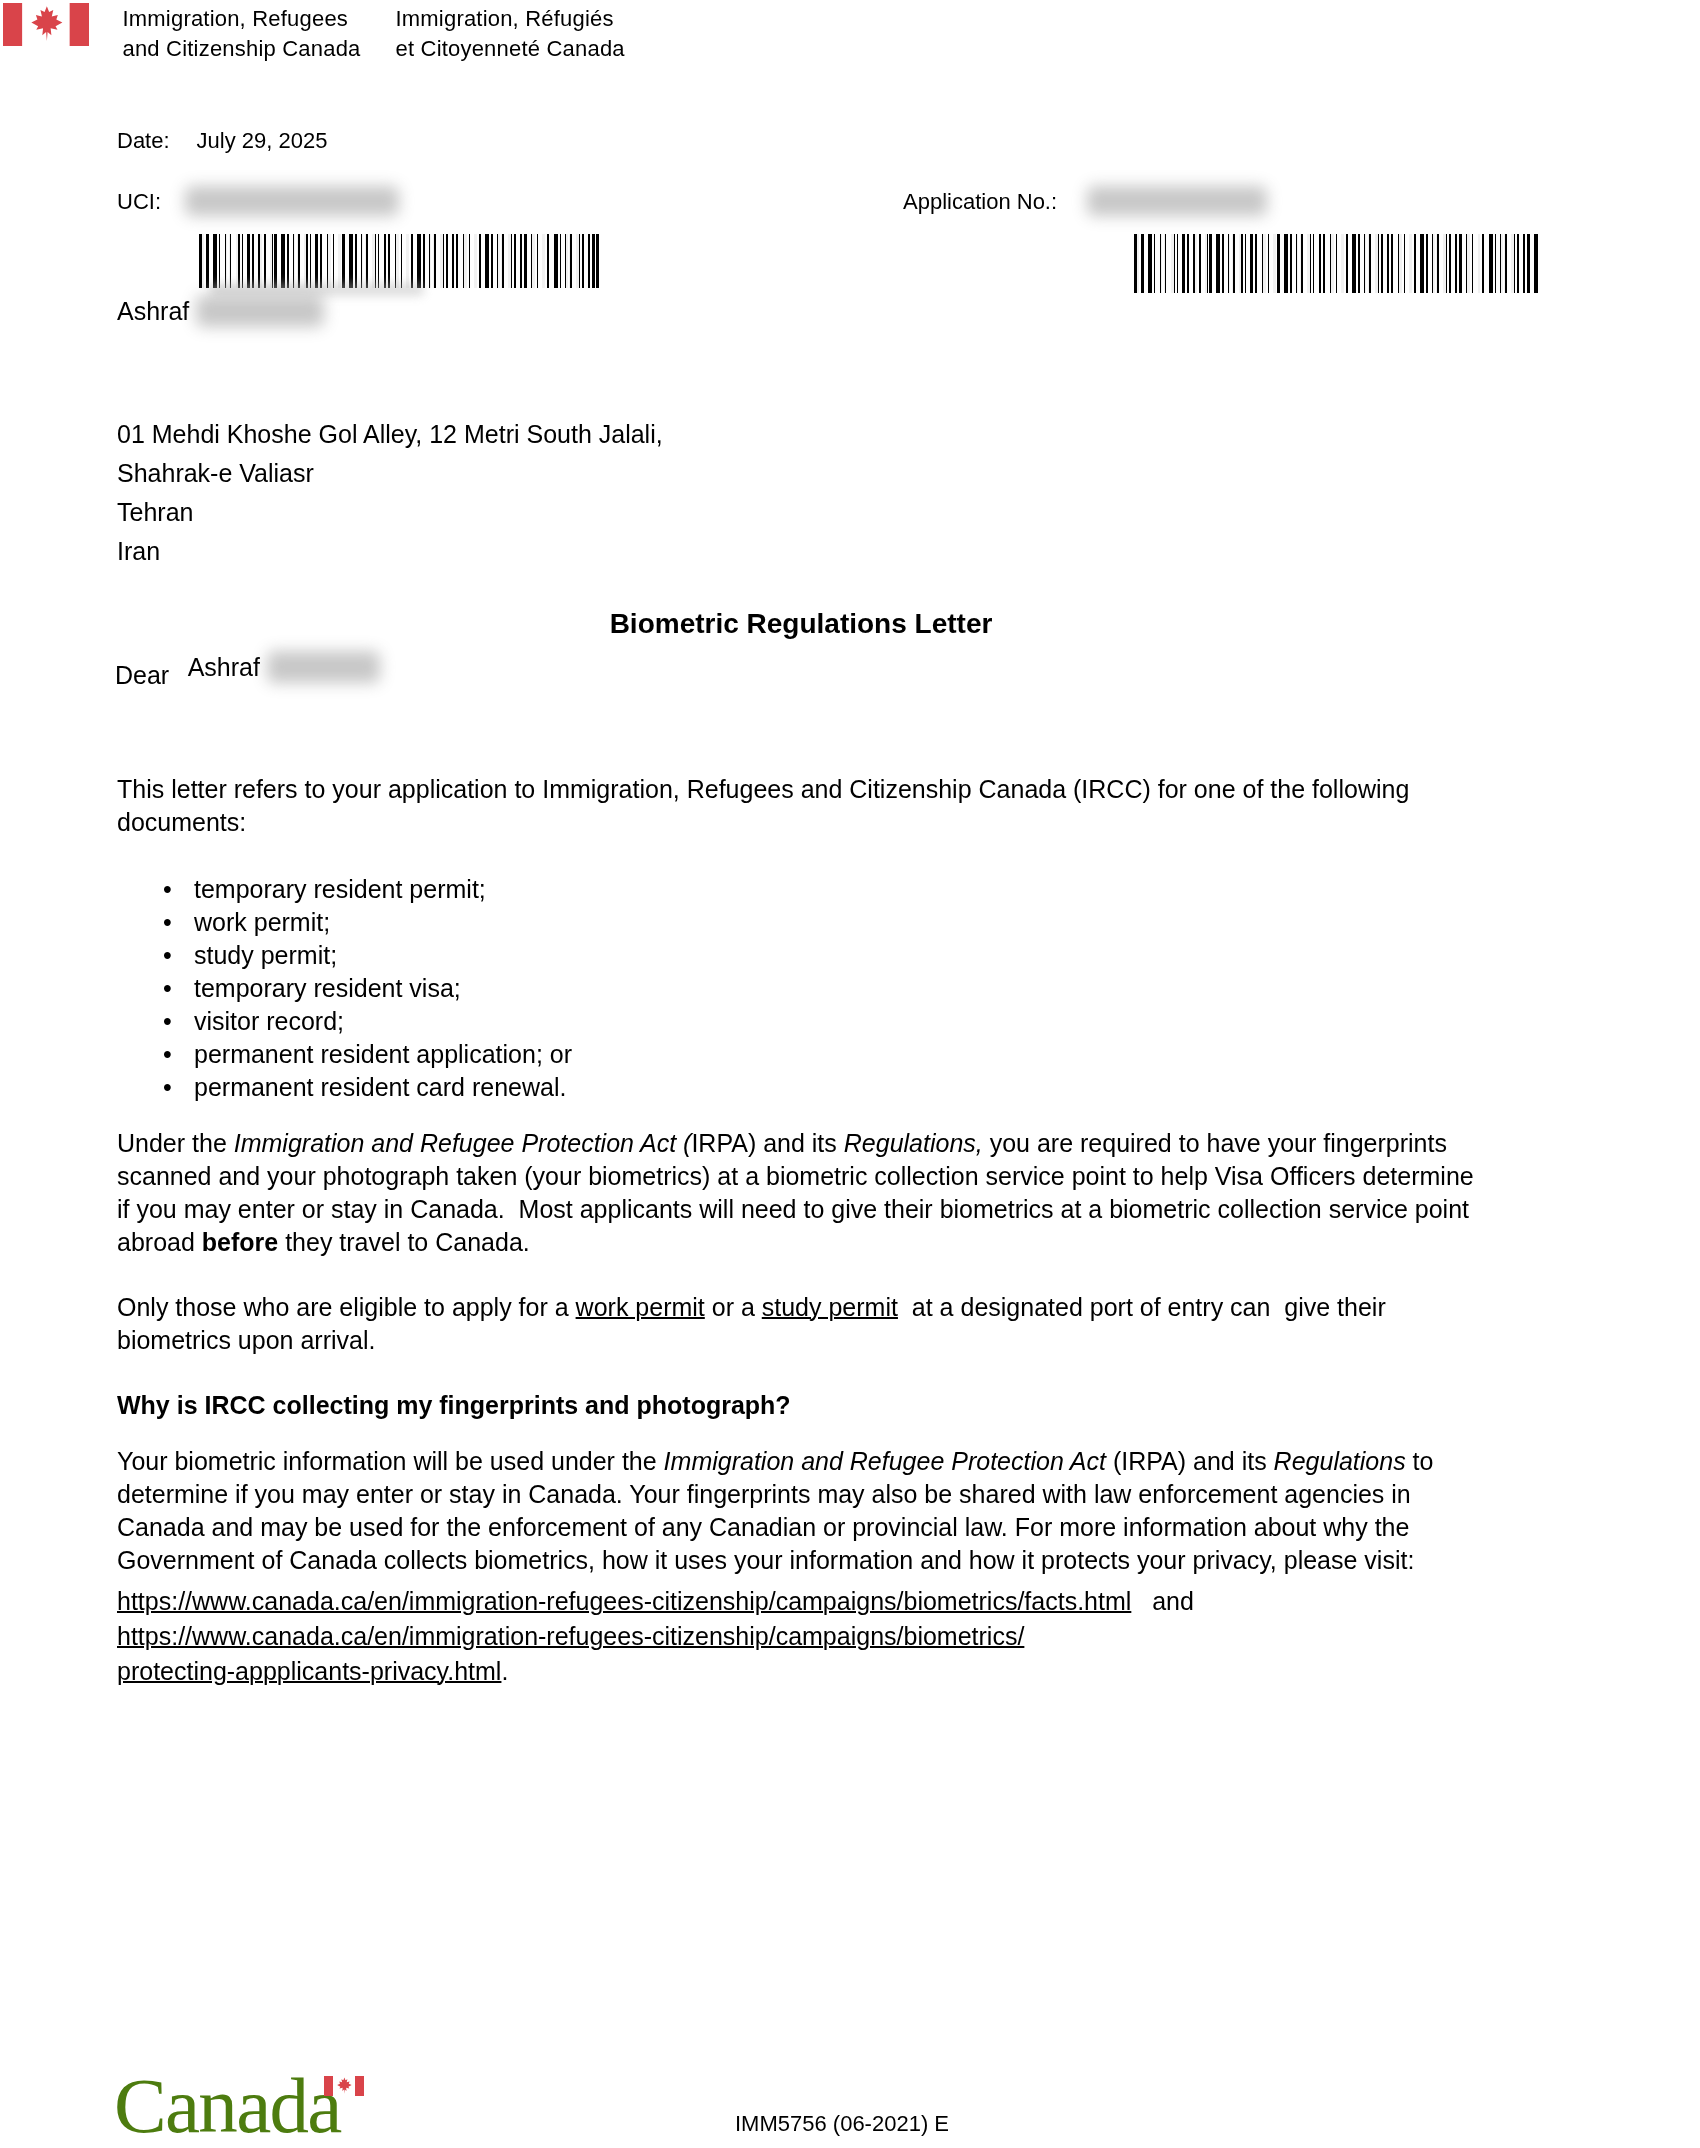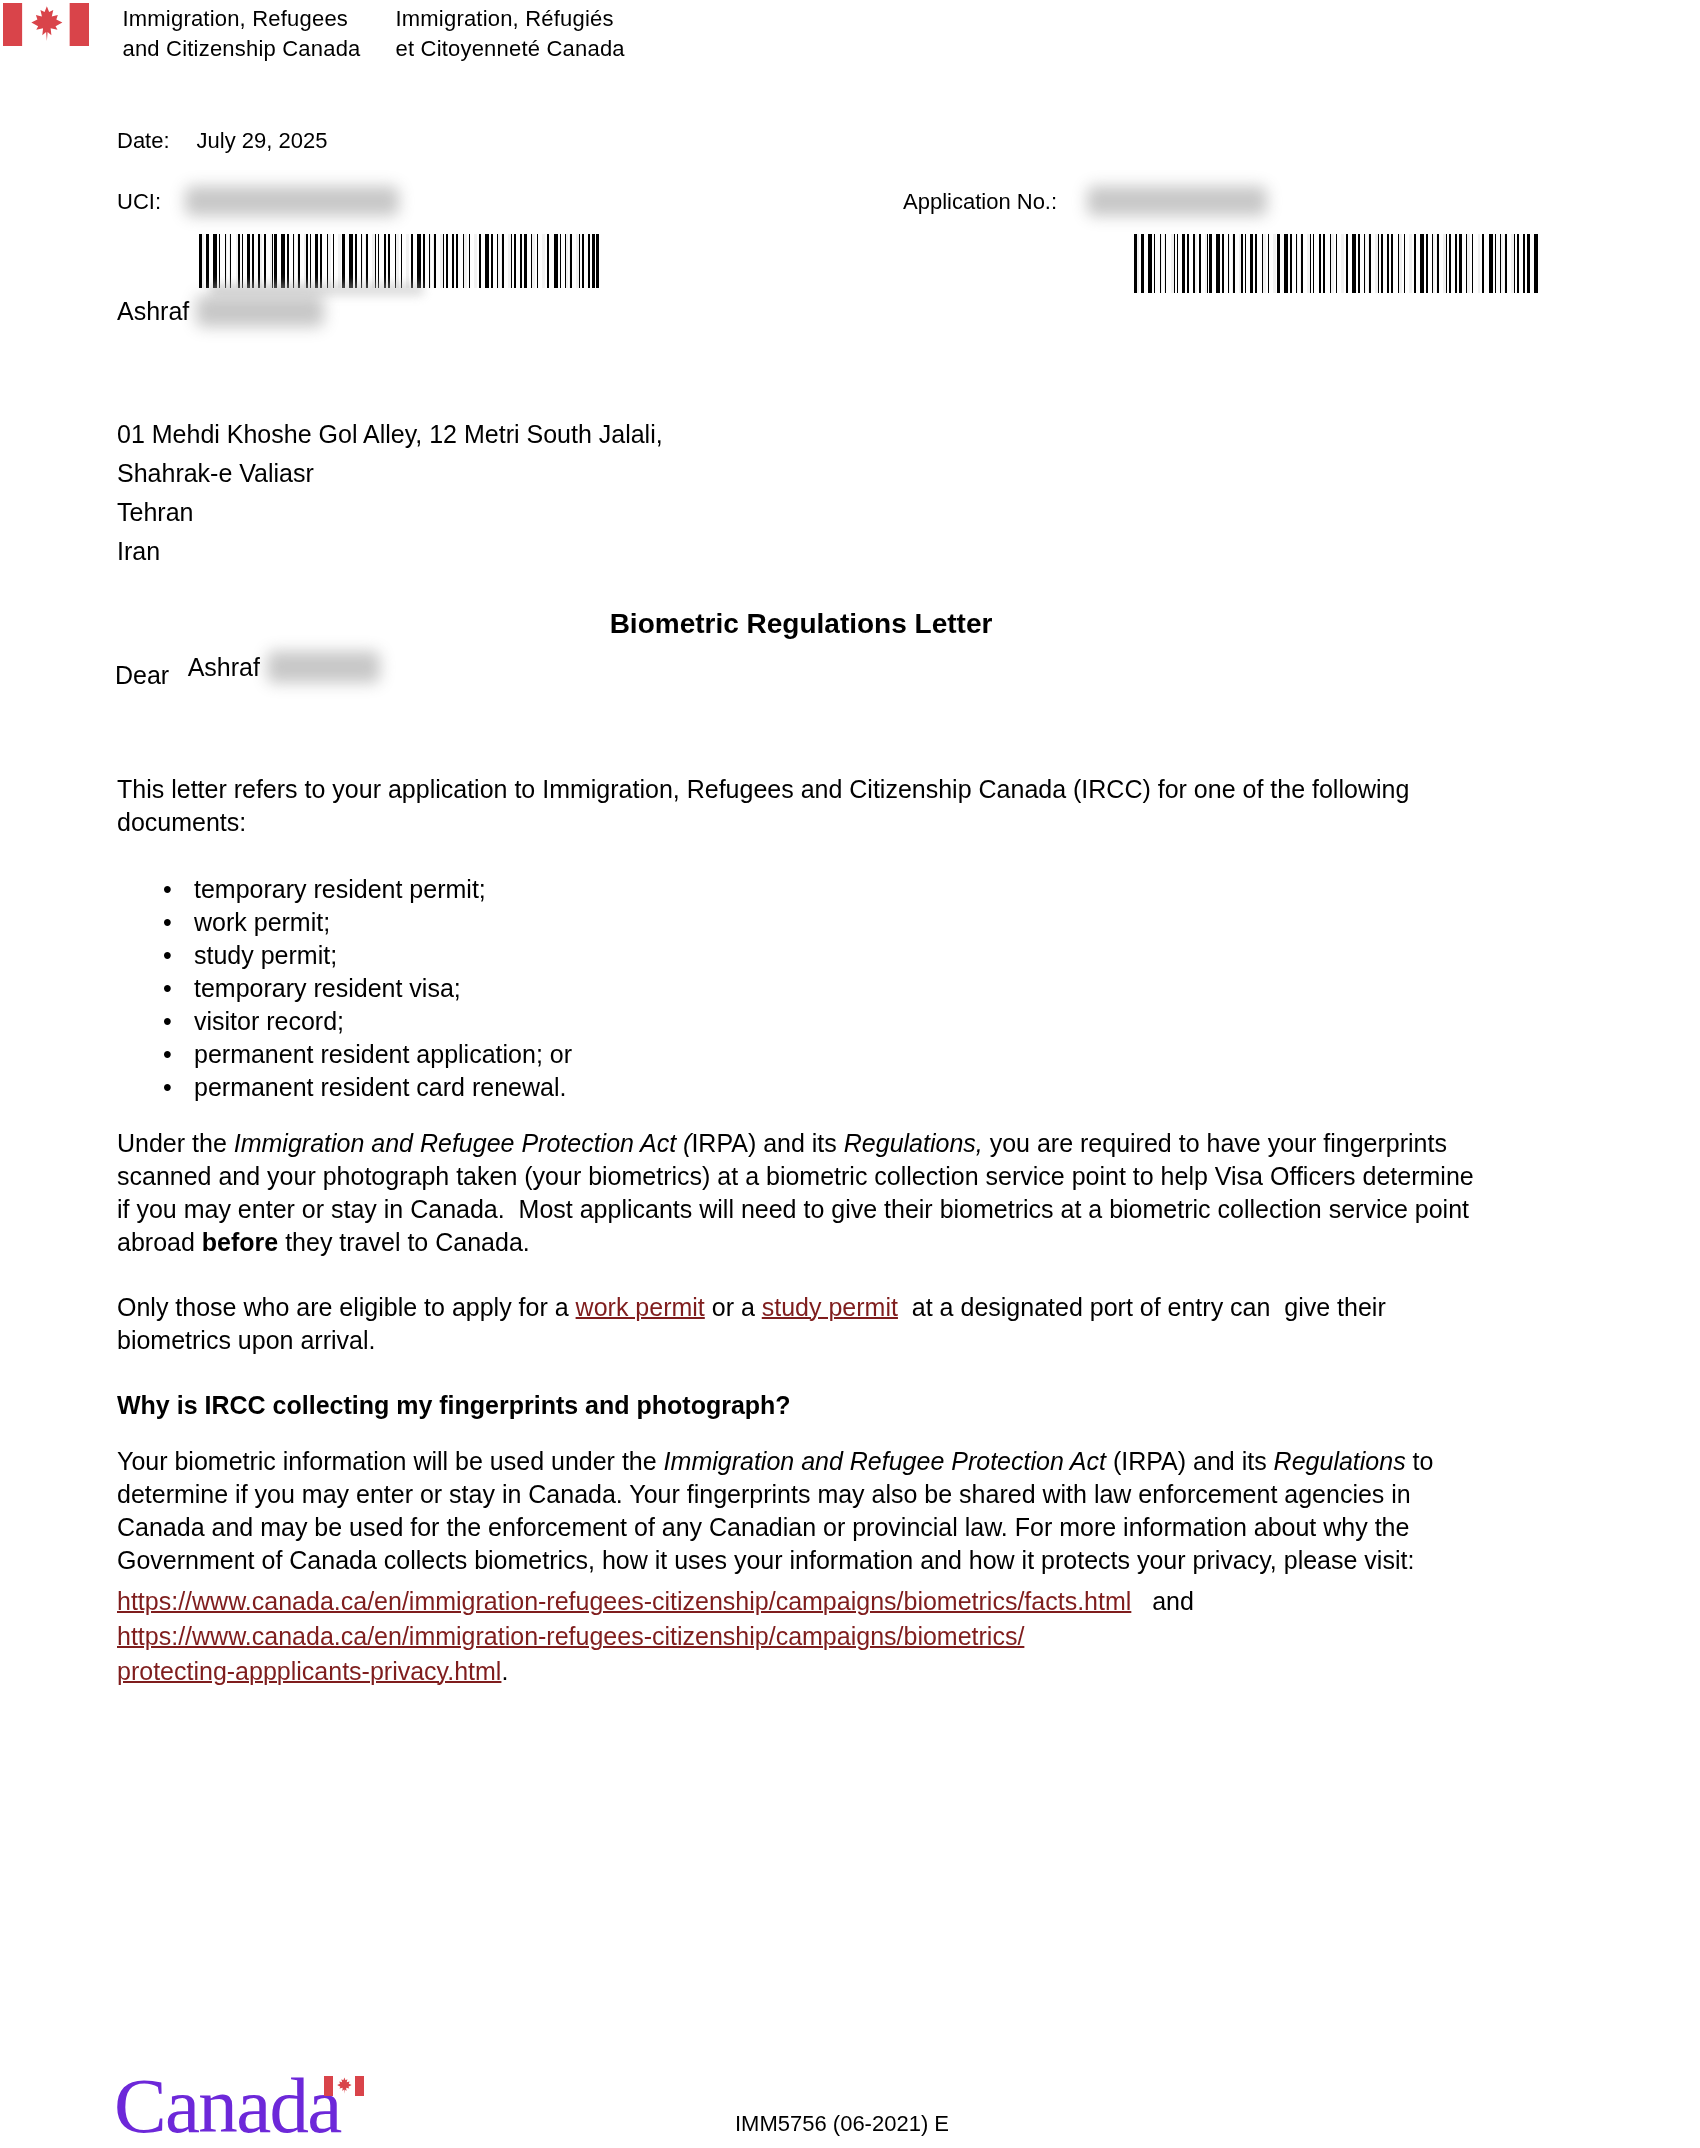--- a/index.html
+++ b/index.html
@@ -53,25 +53,25 @@
   .letter-body{left:117px;top:773px;width:1368px;font-size:25px;line-height:33px;}
   .letter-body p{margin:0;white-space:pre-wrap;}
   .doc-list{list-style:none;margin:34px 0 0 0;padding:0;}
   .doc-list li{position:relative;padding-left:77px;line-height:33px;}
   .doc-list li::before{content:"\2022";position:absolute;left:46px;}
   .p-requirement{margin-top:22.7px !important;}
   .p-port{margin-top:32px !important;}
   .section-heading{margin:32px 0 0 0;font-size:25px;line-height:33px;font-weight:bold;}
   .p-usage{margin-top:23.5px !important;}
   .links-block{margin-top:6.7px;line-height:35px;}
-  a.doc-link{color:#7f1d1d;text-decoration:underline;text-decoration-thickness:1.7px;cursor:pointer;text-align:center;}
+  a.doc-link{color:#000000;text-decoration:underline;text-decoration-thickness:1.7px;cursor:pointer;text-align:center;}
 
   
   .wordmark{left:114px;top:2066px;font-family:"Liberation Serif", serif;
-    font-size:79px;line-height:79px;color:#6d28d9;letter-spacing:-1.7px;}
+    font-size:79px;line-height:79px;color:#4d7c0f;letter-spacing:-1.7px;}
   .wordmark-flag{position:absolute;left:210px;top:10px;}
   .form-number{left:735px;top:2111px;font-size:22px;}
 </style>
 </head>
 <body>
 
 <div class="abs gov-signature">
   <svg class="flag-svg" width="86" height="43" viewBox="0 0 200 100" aria-hidden="true">
     <rect x="0" y="0" width="45" height="100" fill="#d9444a"></rect>
     <rect x="45" y="0" width="110" height="100" fill="#ffffff"></rect>

